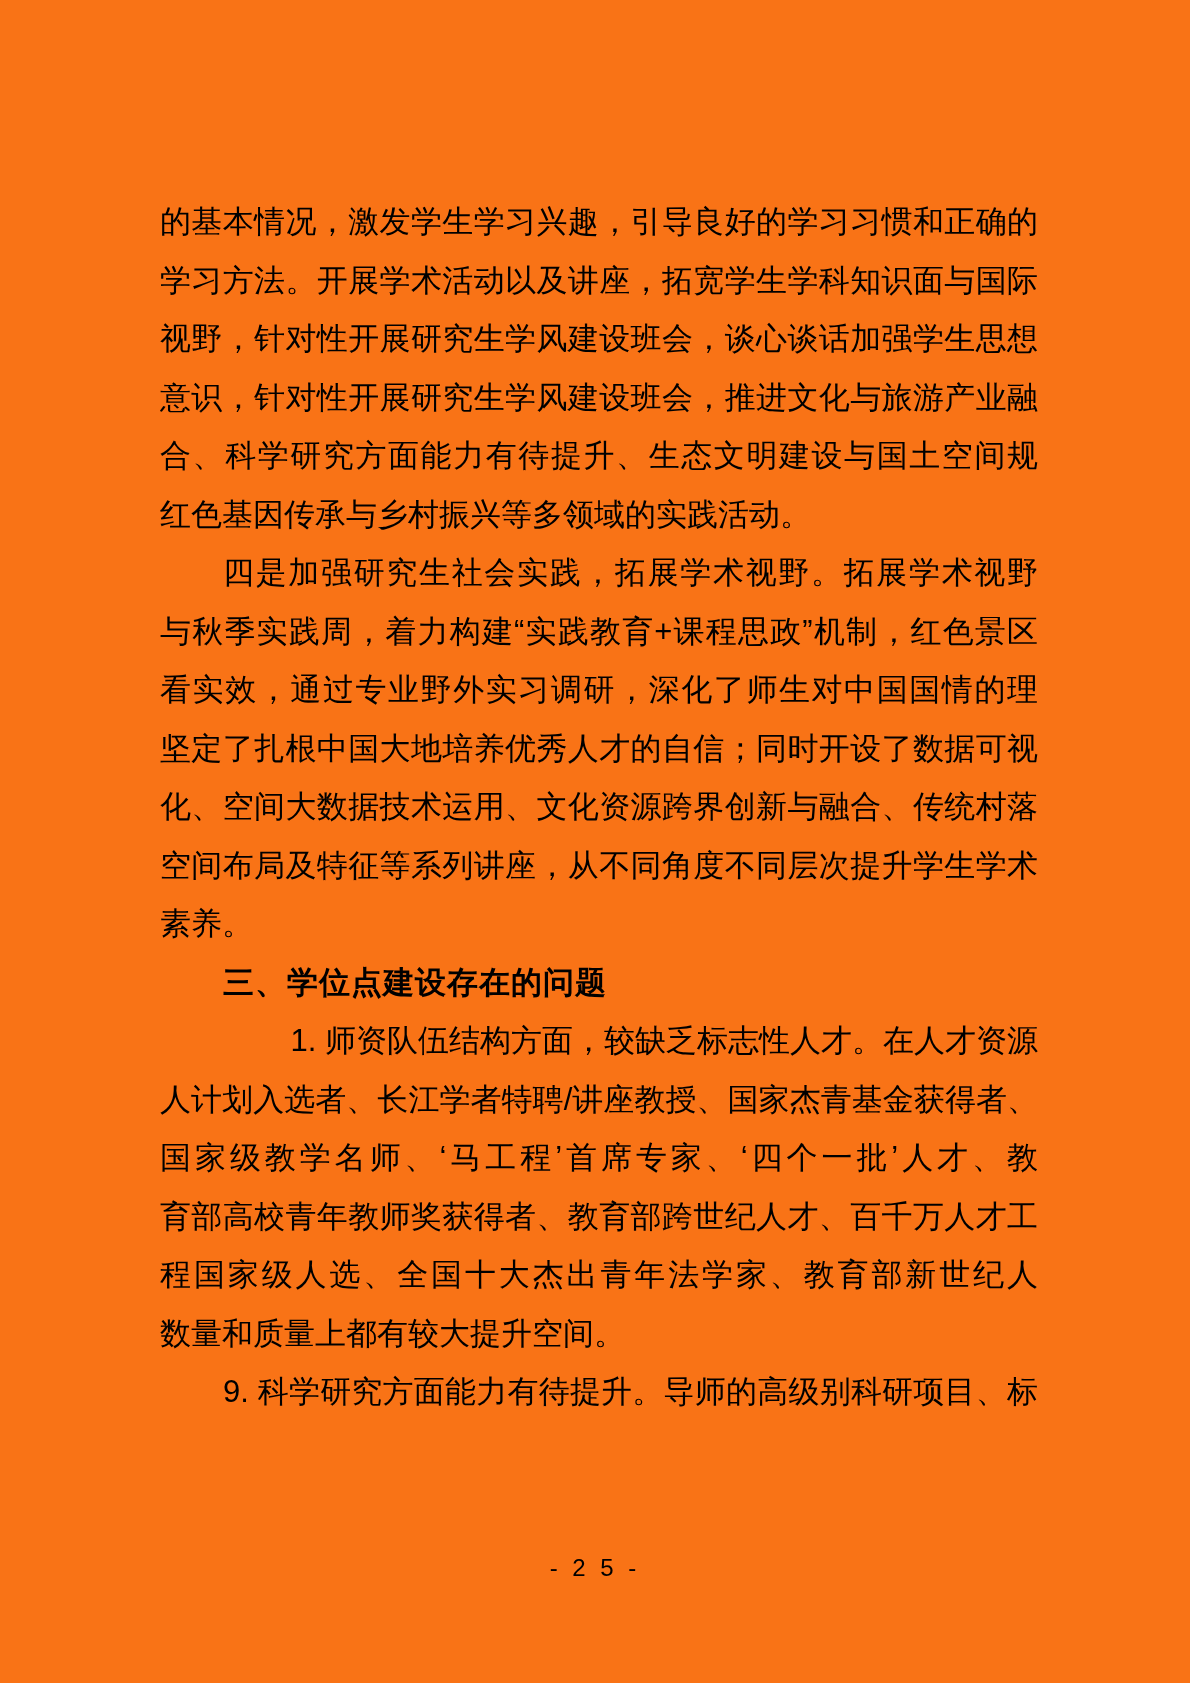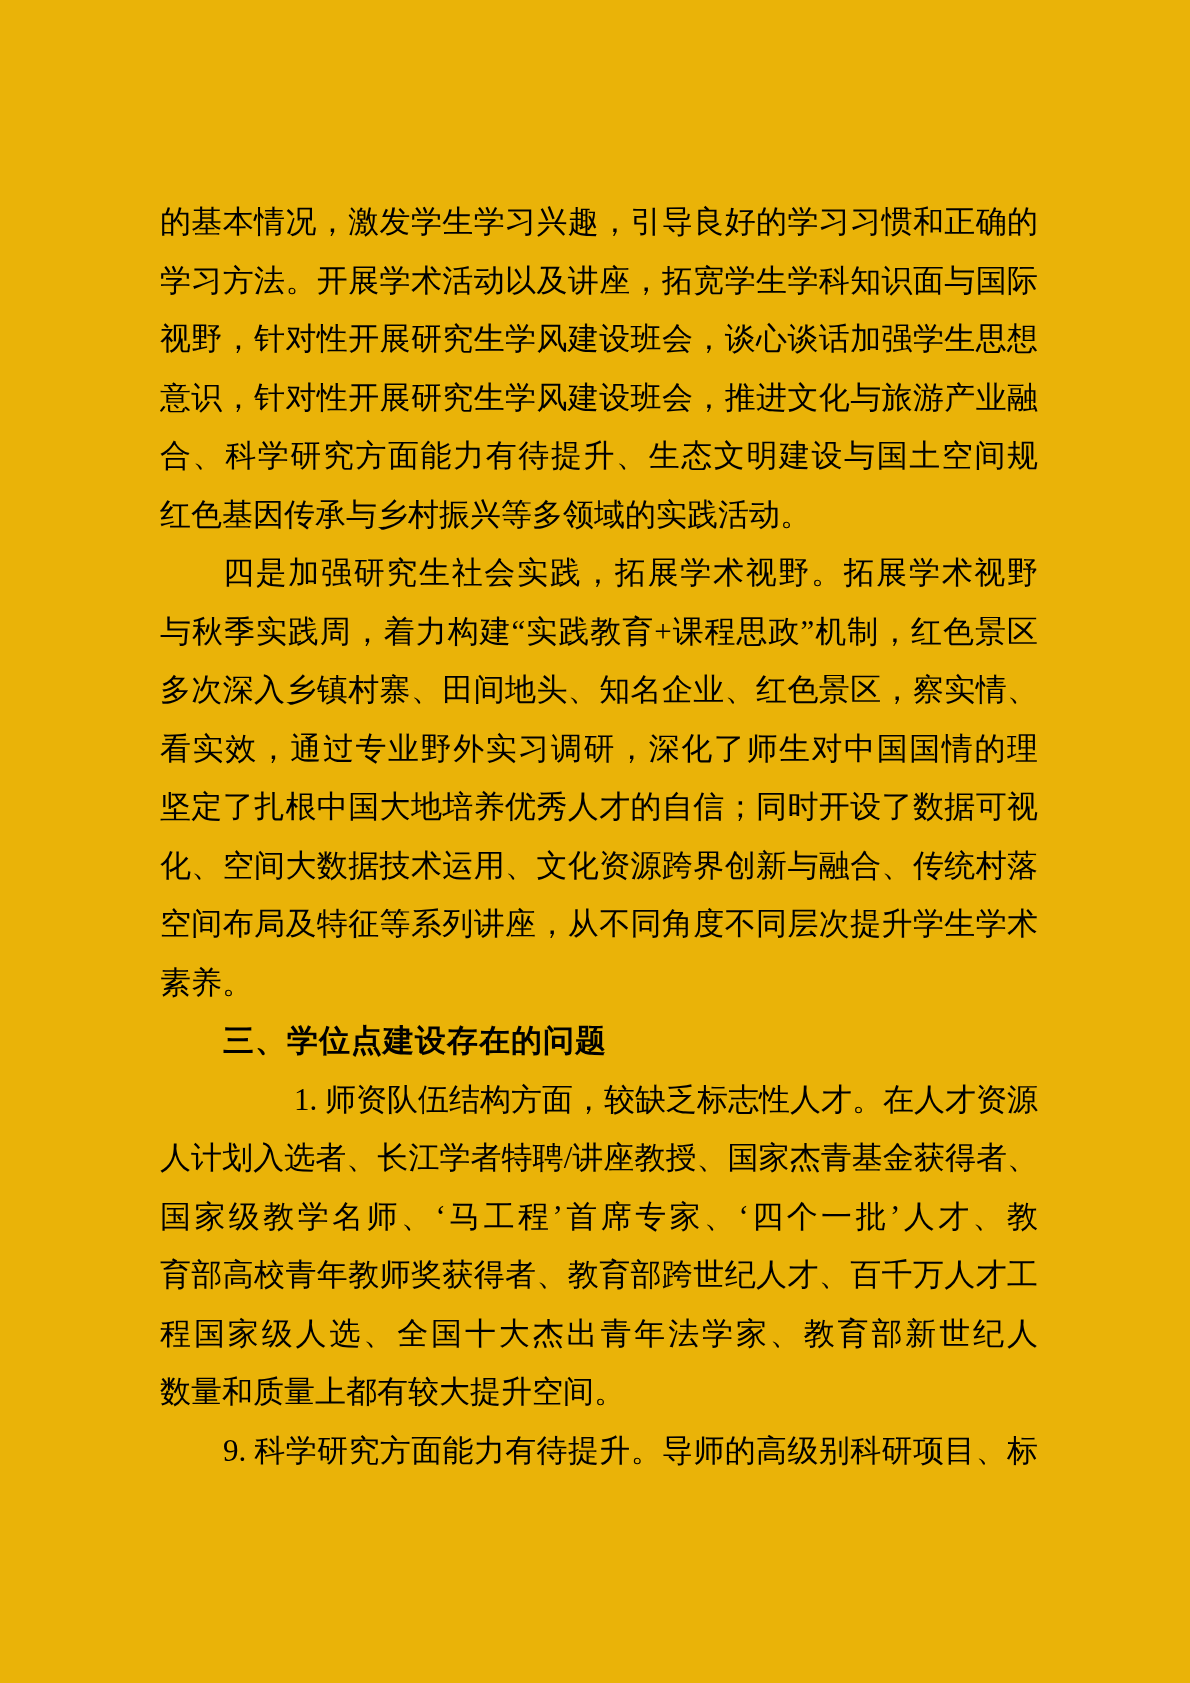--- a/index.html
+++ b/index.html
@@ -4,23 +4,23 @@
 <style>
   html, body {
     margin: 0;
     padding: 0;
     background: #ffffff;
   }
   .page {
     position: relative;
     width: 1190px;
     height: 1683px;
-    background: #eab308;
+    background: #f97316;
     color: #000000;
-    font-family: Liberation Serif, serif;
+    font-family: Liberation Sans, sans-serif;
     overflow: hidden;
   }
   .text-block {
     position: absolute;
     left: 160px;
     top: 193px;
     width: 878px;
   }
   .line {
     font-size: 31px;
@@ -62,28 +62,28 @@
 <div class="page">
   <div class="text-block">
       <div class="line">的基本情况，激发学生学习兴趣，引导良好的学习习惯和正确的</div>
       <div class="line">学习方法。开展学术活动以及讲座，拓宽学生学科知识面与国际</div>
       <div class="line">视野，针对性开展研究生学风建设班会，谈心谈话加强学生思想</div>
       <div class="line">意识，针对性开展研究生学风建设班会，推进文化与旅游产业融</div>
       <div class="line">合、科学研究方面能力有待提升、生态文明建设与国土空间规划、</div>
       <div class="line nofill">红色基因传承与乡村振兴等多领域的实践活动。</div>
       <div class="line indent">四是加强研究生社会实践，拓展学术视野。拓展学术视野</div>
       <div class="line">与秋季实践周，着力构建“实践教育+课程思政”机制，红色景区</div>
-      <div class="line">多次深入乡镇村寨、田间地头、知名企业、红色景区，察实情、</div>
       <div class="line">看实效，通过专业野外实习调研，深化了师生对中国国情的理解，</div>
       <div class="line">坚定了扎根中国大地培养优秀人才的自信；同时开设了数据可视</div>
       <div class="line">化、空间大数据技术运用、文化资源跨界创新与融合、传统村落</div>
       <div class="line">空间布局及特征等系列讲座，从不同角度不同层次提升学生学术</div>
       <div class="line nofill">素养。</div>
       <div class="line indent heading nofill">三、学位点建设存在的问题</div>
       <div class="line indent">1. 师资队伍结构方面，较缺乏标志性人才。在人才资源（“千</div>
       <div class="line">人计划入选者、长江学者特聘/讲座教授、国家杰青基金获得者、</div>
       <div class="line">国家级教学名师、‘马工程’首席专家、‘四个一批’人才、教</div>
       <div class="line">育部高校青年教师奖获得者、教育部跨世纪人才、百千万人才工</div>
       <div class="line">程国家级人选、全国十大杰出青年法学家、教育部新世纪人才”）</div>
       <div class="line nofill">数量和质量上都有较大提升空间。</div>
       <div class="line indent">9. 科学研究方面能力有待提升。导师的高级别科研项目、标</div>
     </div>
+  <div class="footer">- 2 5 -</div>
 </div>
 
 </body></html>

